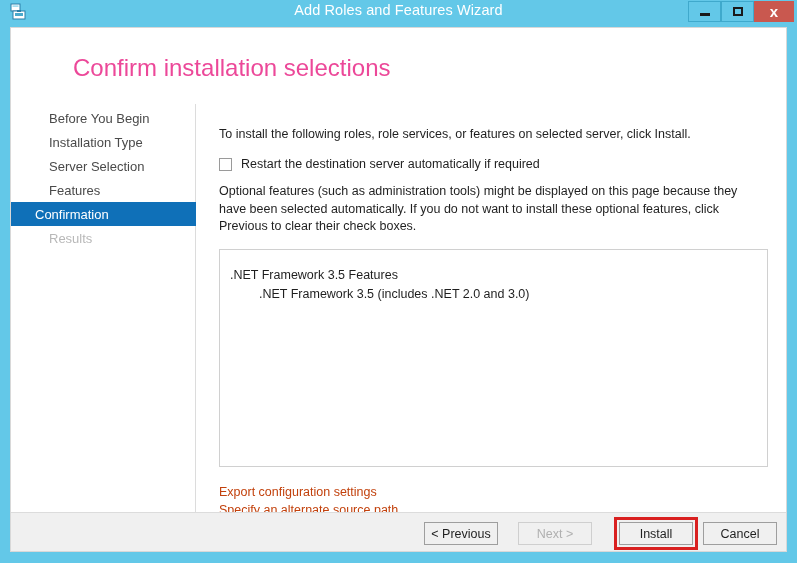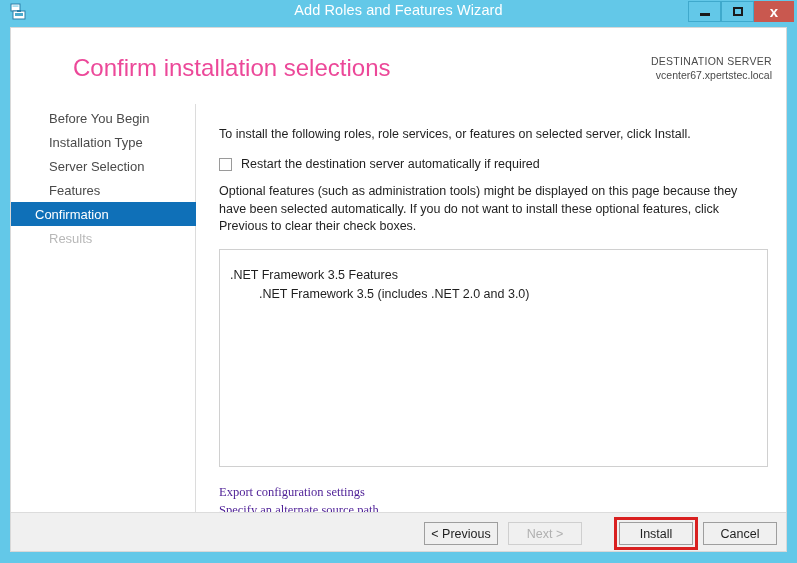--- a/index.html
+++ b/index.html
@@ -199,26 +199,25 @@
     color: #1f1f1f;
     line-height: 1.5;
     white-space: nowrap;
   }
   .feature-item.indent-1 { padding-left: 29px; }
 
   
   #links { margin-top: 16px; }
   .link-line {
     font-size: 12.5px;
-    color: #4c1d95;
+    color: #c2410c;
     line-height: 1.45;
     cursor: pointer;
     display: block;
     width: max-content;
-    font-family: Liberation Serif, serif;
   }
 
   
   #footer-separator {
     position: absolute;
     left: 0; top: 484px;
     width: 775px;
     height: 1px;
     background: #dcdcdc;
   }
@@ -241,20 +240,21 @@
     font-family: "Liberation Sans", sans-serif;
     cursor: pointer;
     display: flex;
     align-items: center;
     justify-content: center;
   }
   .footer-btn.disabled {
     color: #b0b0b0;
     border-color: #cfcfcf;
     cursor: default;
+    margin-left: 10px;
   }
 
   #btn-previous { left: 413px; width: 74px; }
   #btn-next     { left: 497px; width: 74px; }
   #btn-install  { left: 608px; width: 74px; }
   #btn-cancel   { left: 692px; width: 74px; }
 
   
   #install-highlight {
     position: absolute;
@@ -293,24 +293,20 @@
 
     <div class="winbtn" id="btn-close">
       <span class="glyph-close">x</span>
     </div>
   </div>
 
   <div id="client">
 
     <div id="page-title">Confirm installation selections</div>
 
-    <div id="dest-block">
-      <div id="dest-label">DESTINATION SERVER</div>
-      <div id="dest-server">vcenter67.xpertstec.local</div>
-    </div>
 
     <div id="nav-divider"></div>
     <div id="nav">
       <div class="nav-item">
         <span>Before You Begin</span>
       </div>
       <div class="nav-item">
         <span>Installation Type</span>
       </div>
       <div class="nav-item">

